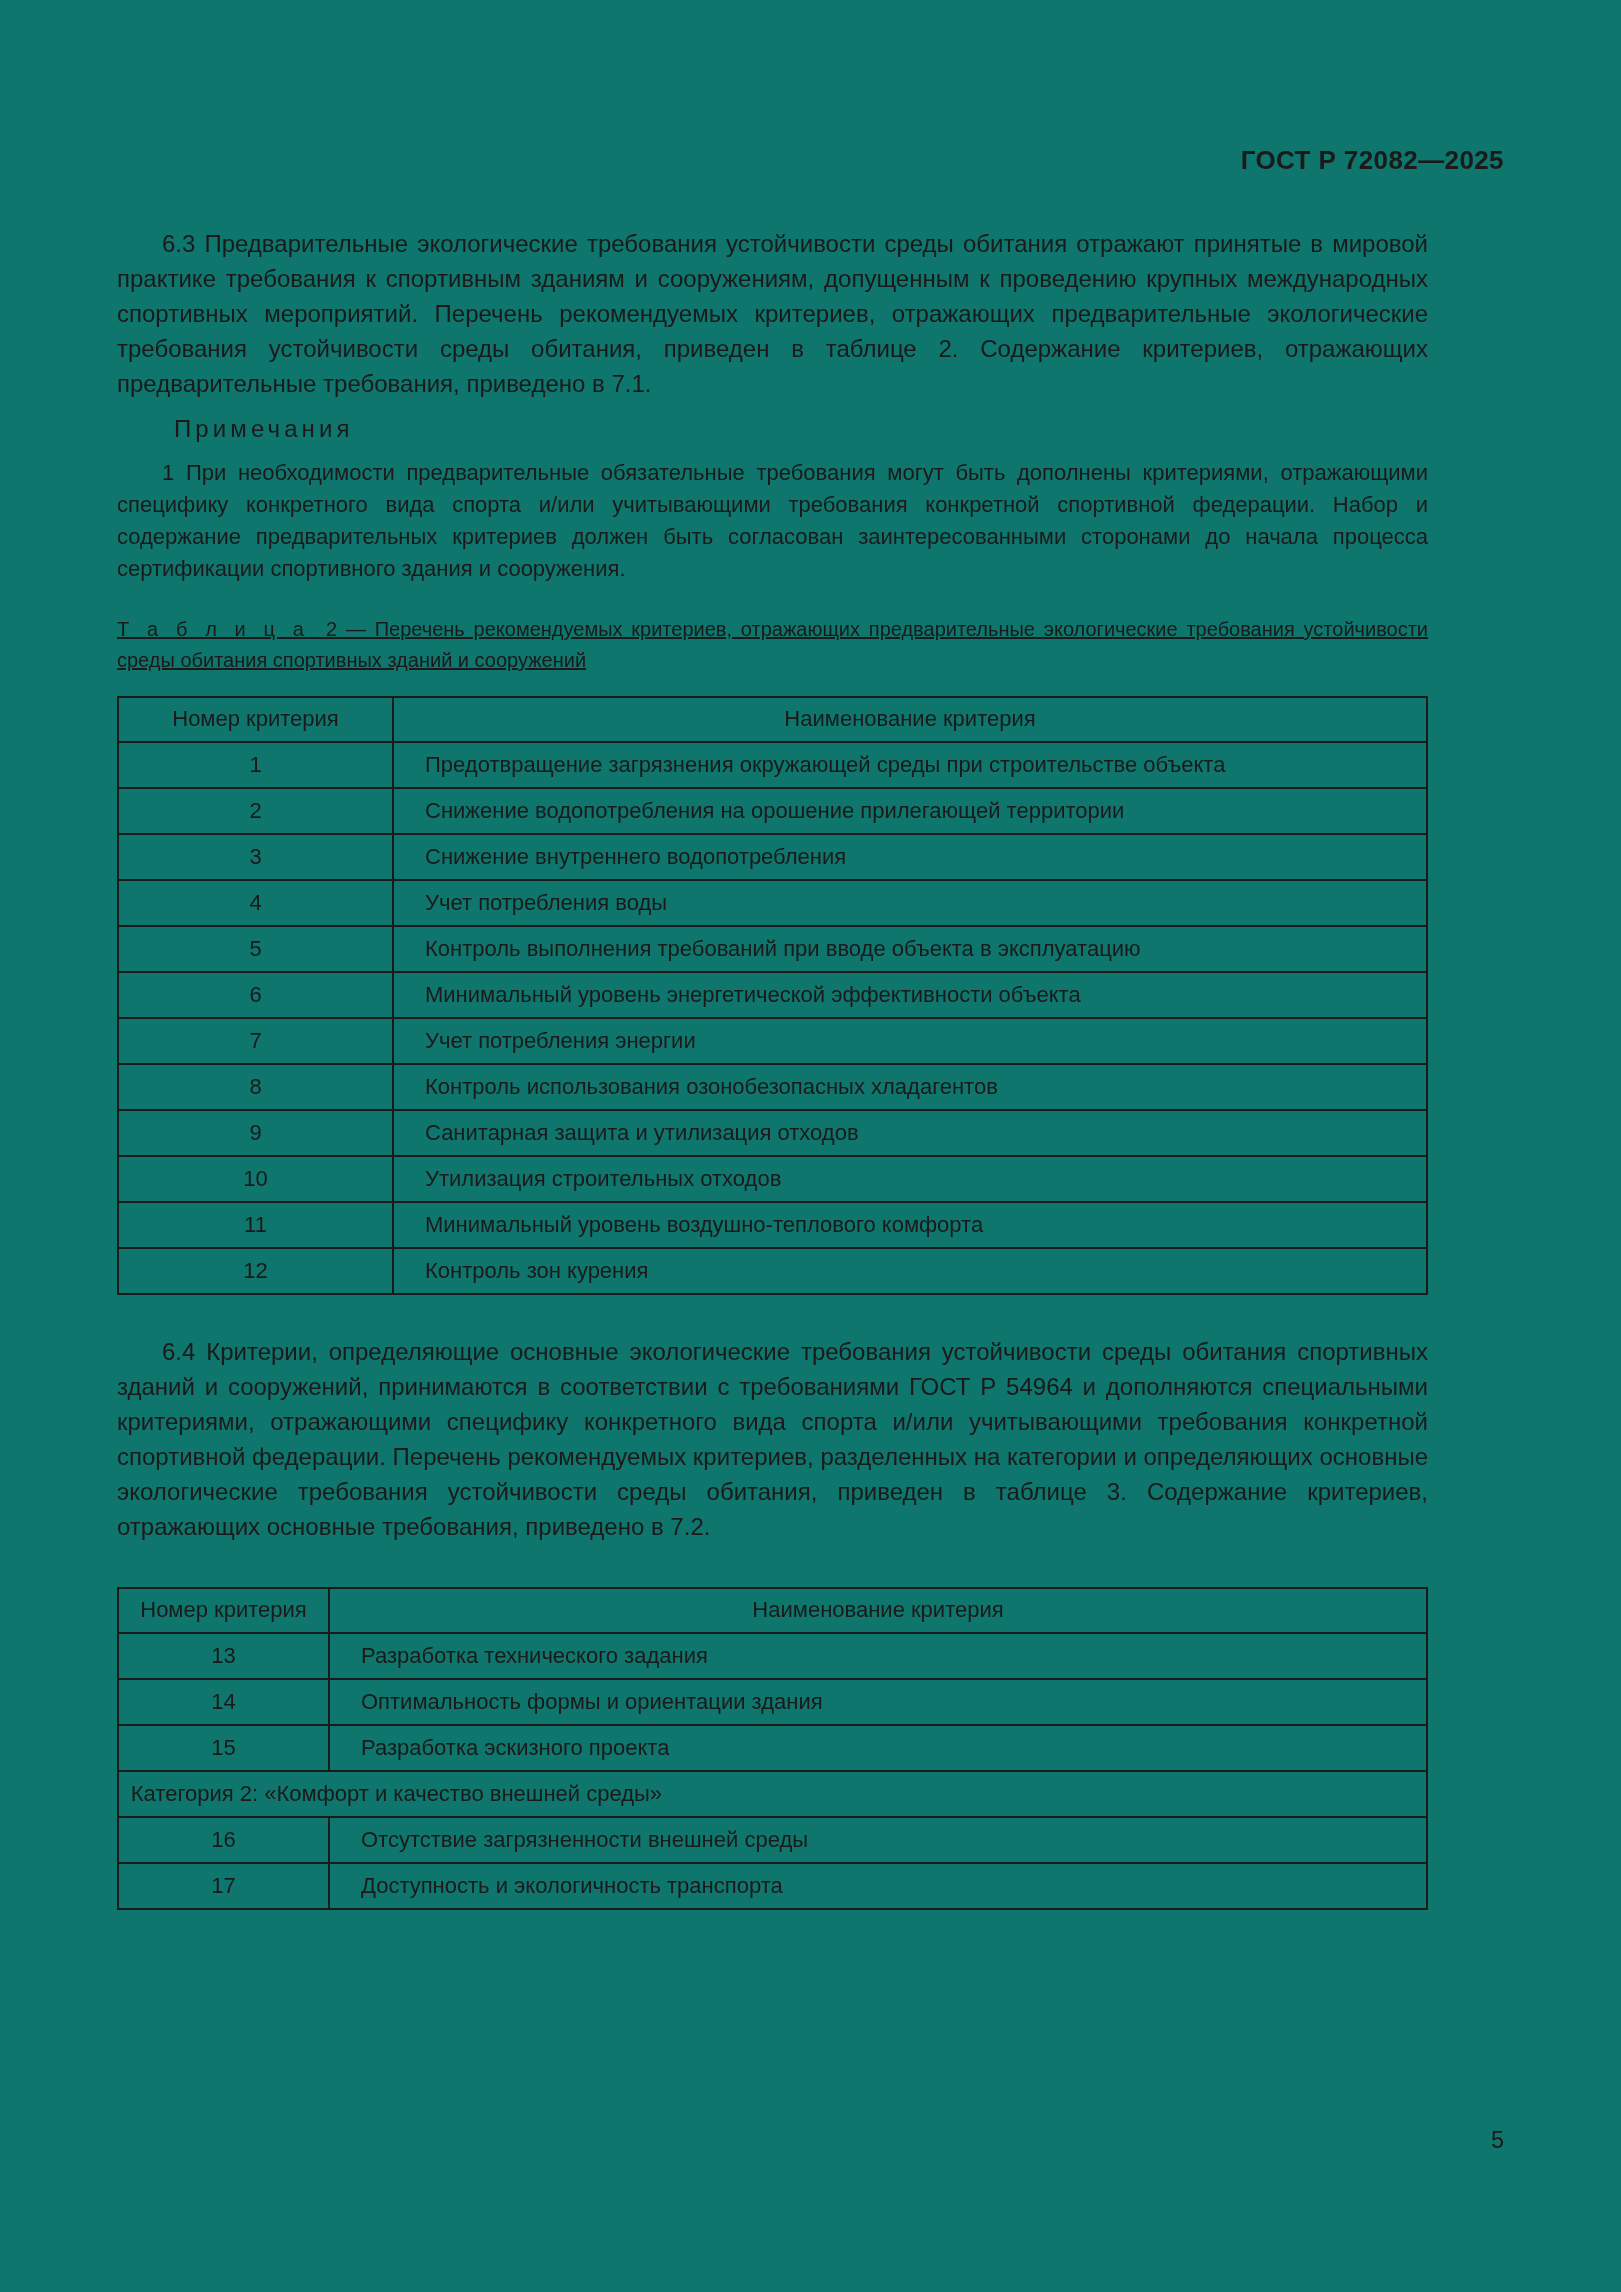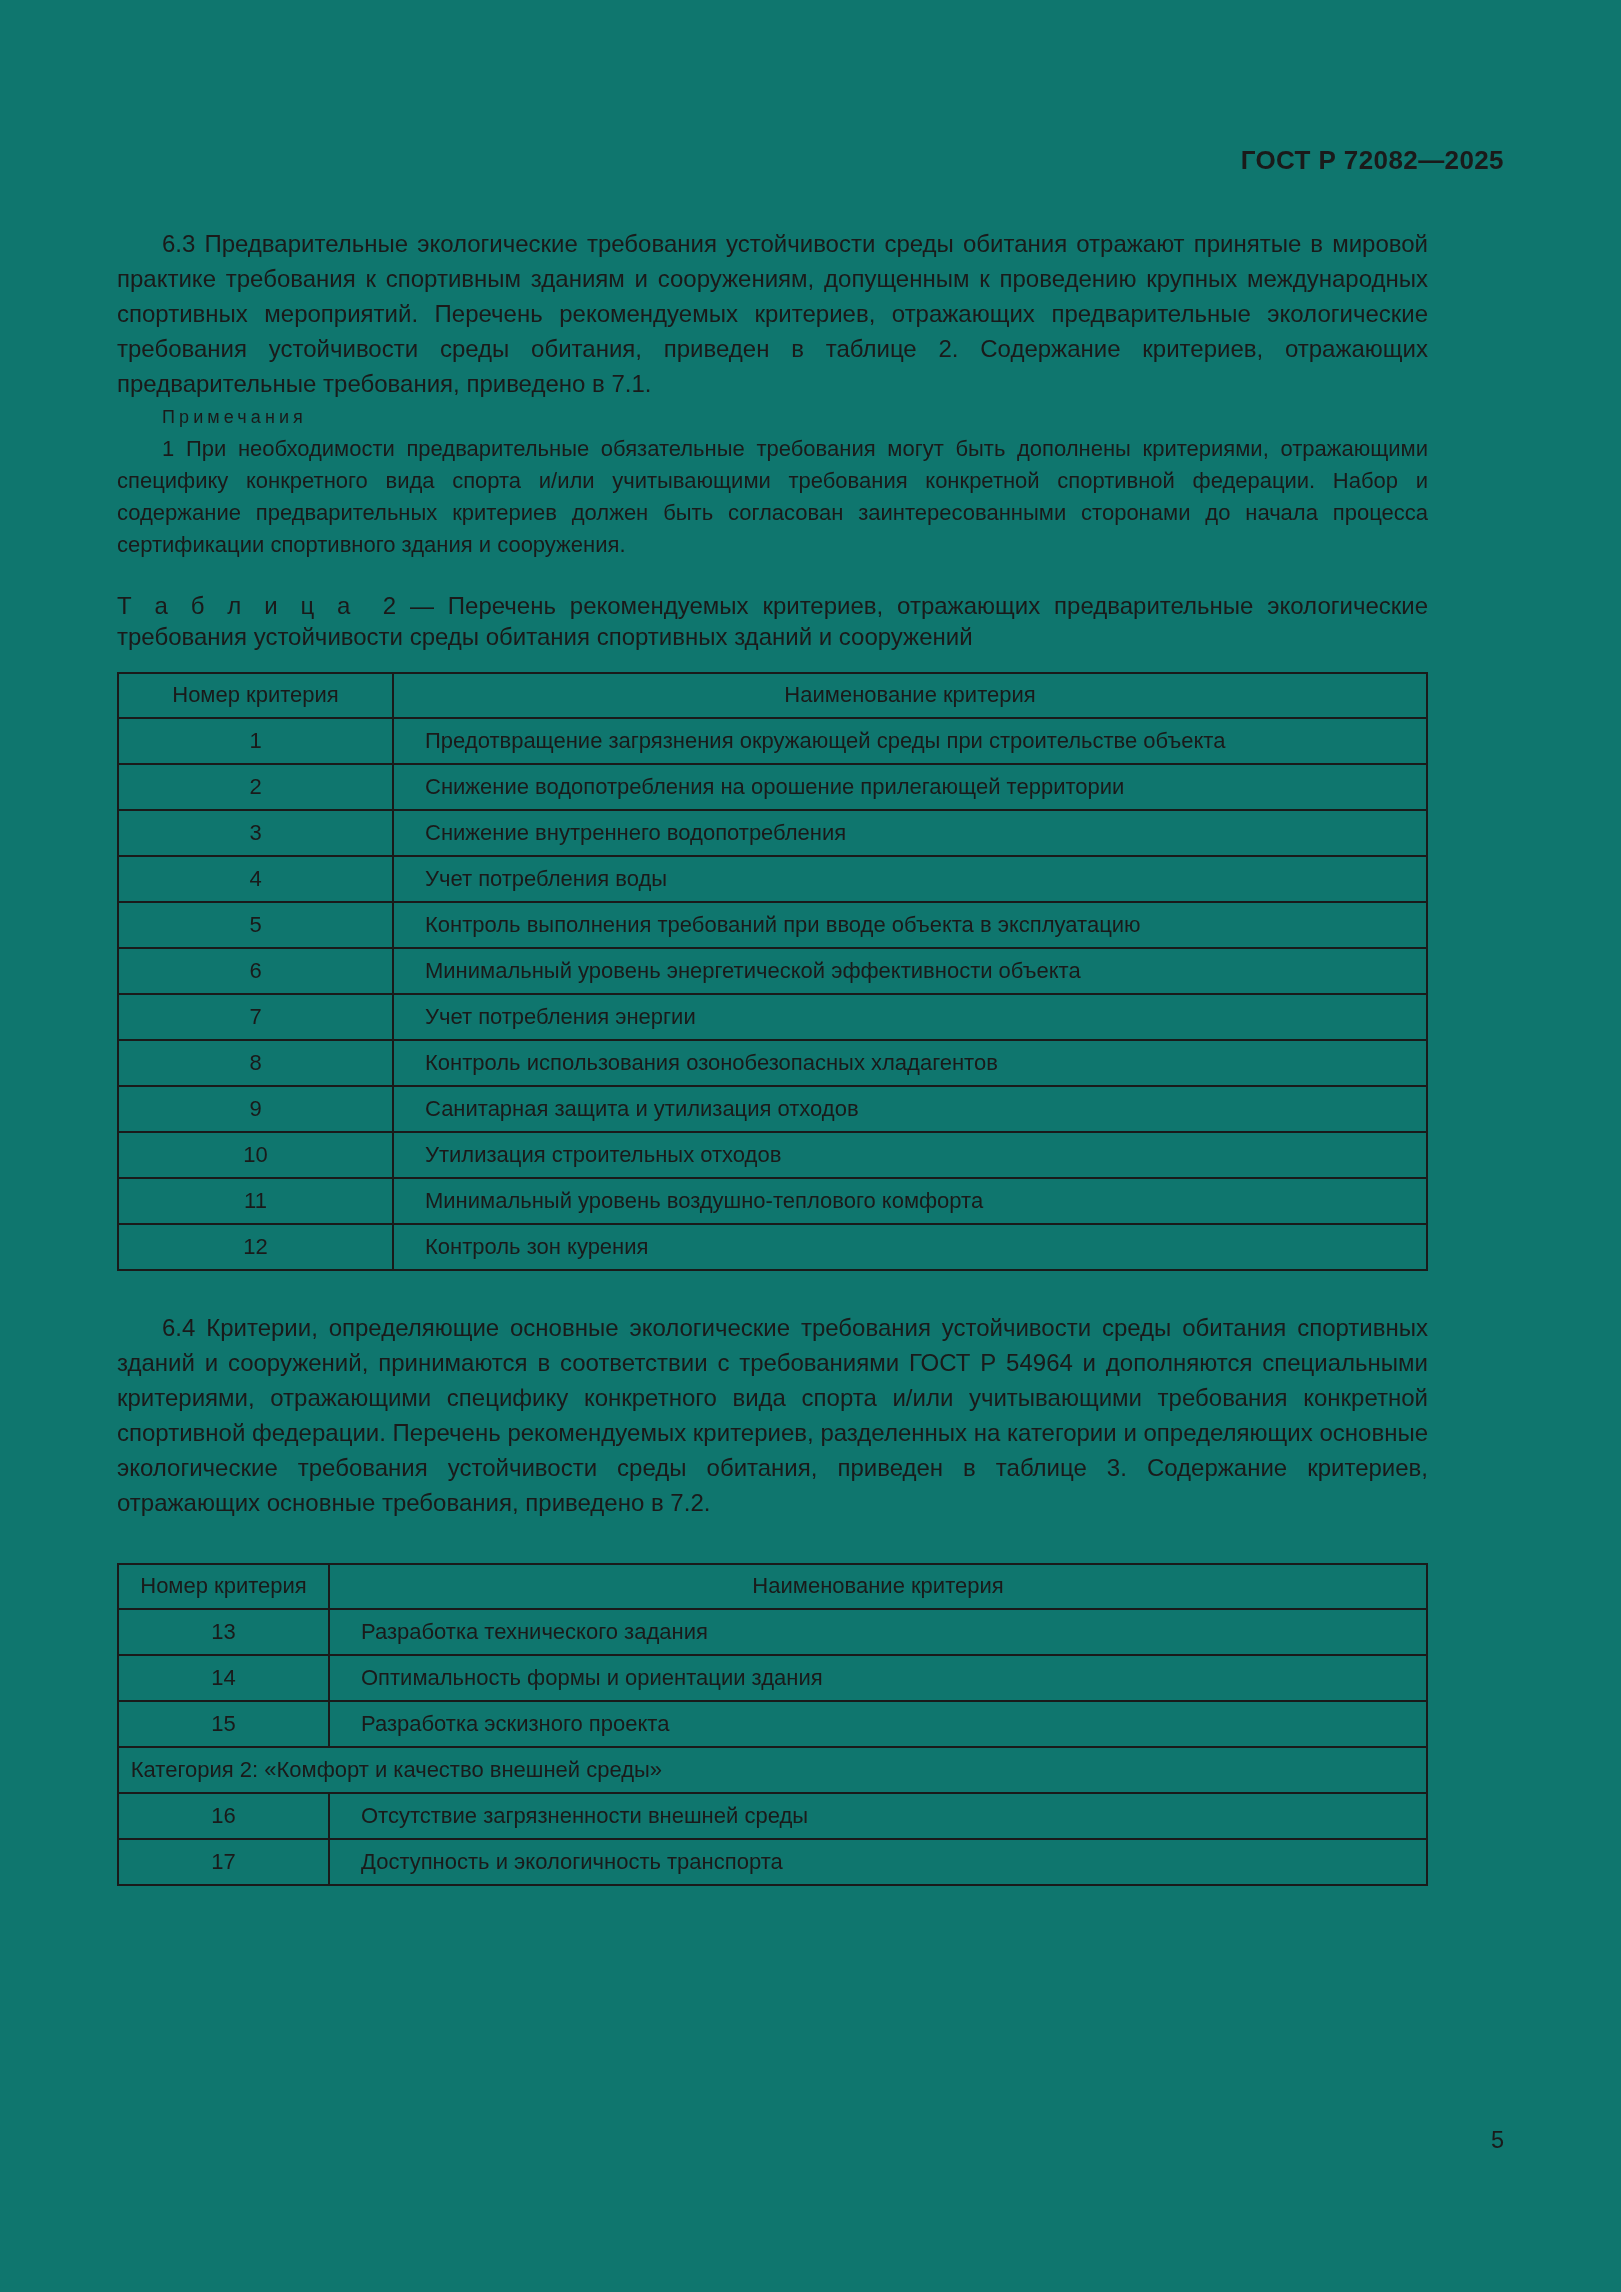--- a/index.html
+++ b/index.html
@@ -42,39 +42,40 @@
     font-size: 24px;
     line-height: 35px;
     text-align: justify;
     text-justify: inter-word;
     margin: 0;
     hyphens: manual;
   }
   .para.indent { text-indent: 45px; }
 
   .note-head {
-    font-size: 18px;
+    font-size: 24px;
     line-height: 32px;
     letter-spacing: 4.1px;
     text-indent: 45px;
-    margin: 0;
+    margin: 12px;
   }
   .note {
     font-size: 22px;
     line-height: 32px;
     text-align: justify;
     margin: 0;
   }
   .note.indent { text-indent: 45px; }
 
   .table-caption {
-    font-size: 24px;
+    font-size: 20px;
     line-height: 31px;
     text-align: justify;
     margin: 0;
+    text-decoration: underline;
   }
   .tbl-word {
     letter-spacing: 4.5px;
   }
 
   
   table.gost {
     border-collapse: collapse;
     width: 1311px;
     table-layout: fixed;

